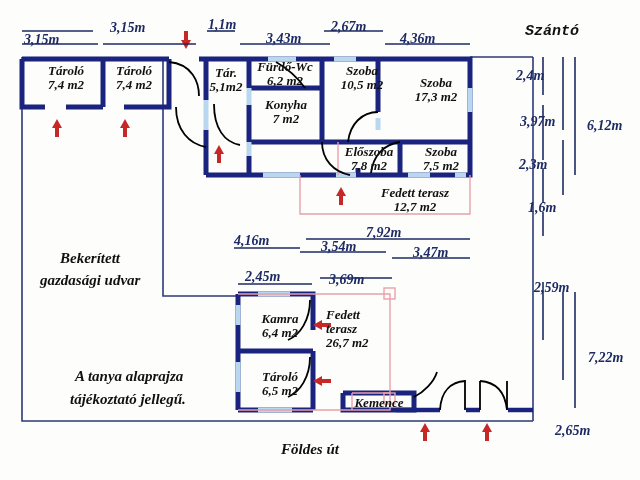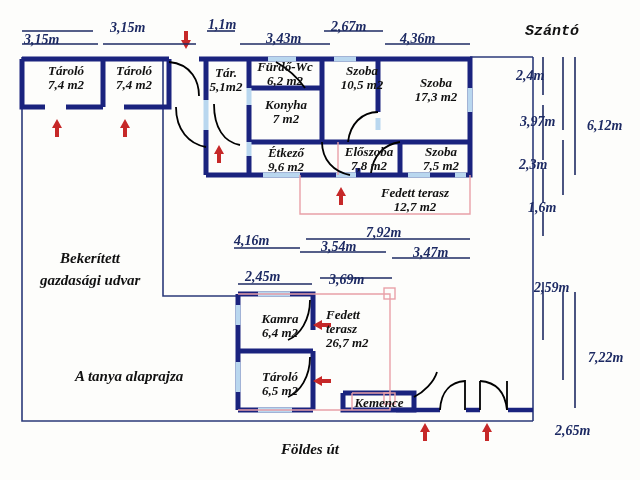--- a/index.html
+++ b/index.html
@@ -237,24 +237,20 @@
     <span>5,1m2</span>
   </div>
   <div class="room" style="left:248px;top:60px;width:74px;">
     <span>Fürdő-Wc</span>
     <span>6,2 m2</span>
   </div>
   <div class="room" style="left:250px;top:98px;width:72px;">
     <span>Konyha</span>
     <span>7 m2</span>
   </div>
-  <div class="room" style="left:250px;top:146px;width:72px;">
-    <span>Étkező</span>
-    <span>9,6 m2</span>
-  </div>
   <div class="room" style="left:325px;top:64px;width:74px;">
     <span>Szoba</span>
     <span>10,5 m2</span>
   </div>
   <div class="room" style="left:396px;top:76px;width:80px;">
     <span>Szoba</span>
     <span>17,3 m2</span>
   </div>
   <div class="room" style="left:332px;top:145px;width:74px;text-align:center;">
     <span>Előszoba</span>
@@ -284,14 +280,15 @@
   <div class="room" style="left:343px;top:396px;width:72px;">
     <span>Kemence</span>
   </div>
 
   <div class="note" style="left:60px;top:250px;">Bekerített</div>
   <div class="note" style="left:40px;top:272px;">gazdasági udvar</div>
   <div class="note" style="left:525px;top:23px;font-family:Liberation Mono, monospace;">Szántó</div>
   <div class="note" style="left:281px;top:441px;">Földes út</div>
 
   <div class="note" style="left:75px;top:368px;">A tanya alaprajza</div>
+  <div class="note" style="left:70px;top:391px;">tájékoztató jellegű.</div>
 
 </div>
 
 </body></html>

